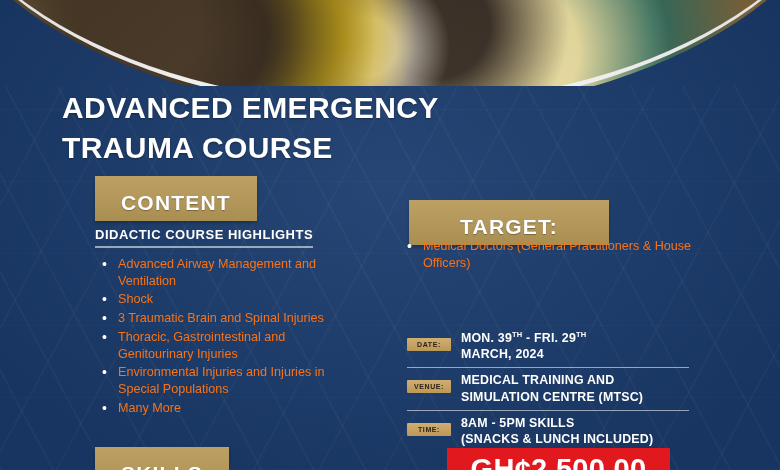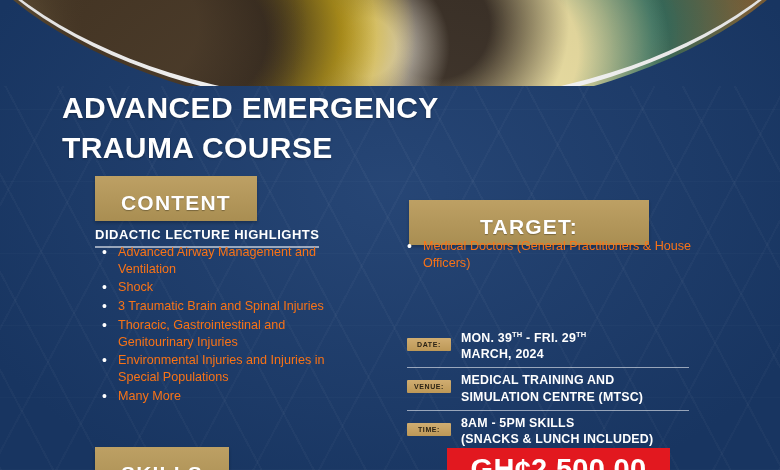--- a/index.html
+++ b/index.html
@@ -95,21 +95,21 @@
     color:#ffffff;
     font-size:21px;
     font-weight:bold;
     letter-spacing:1.2px;
     padding:15px 26px 6px 26px;
     text-shadow:0 1px 1px rgba(0,0,0,0.3);
     box-shadow:0 2px 3px rgba(0,0,0,0.25);
   }
 
   .content-ribbon-wrap { position:absolute; left:95px; top:176px; }
-  .target-ribbon-wrap  { position:absolute; left:409px; top:200px; width:240px; text-align:center; }
+  .target-ribbon-wrap  { position:absolute; left:409px; top:200px; width:200px; text-align:center; }
   .target-ribbon-wrap .ribbon { display:block; padding-left:0; padding-right:0; }
   .skills-ribbon-wrap  { position:absolute; left:95px; top:447px; }
 
   
   .subhead {
     position:absolute; left:95px; top:227px;
     color:#ffffff;
     font-size:13px;
     font-weight:bold;
     letter-spacing:0.5px;
@@ -127,21 +127,21 @@
     padding-left:18px;
     margin-bottom:2px;
   }
   ul.bullets li::before {
     content:"\2022";
     position:absolute; left:2px; top:-1px;
     font-size:14px;
     color:#ffffff;
   }
 
-  .content-list { position:absolute; left:100px; top:244px; width:240px; }
+  .content-list { position:absolute; left:100px; top:256px; width:240px; }
   .target-list  { position:absolute; left:405px; top:238px; width:290px; }
   .target-list li { font-size:12.6px; }
 
   
   .info-block { position:absolute; left:407px; top:326px; width:282px; }
   .info-row {
     display:flex;
     align-items:flex-start;
     padding:4px 0 5px 0;
   }
@@ -201,21 +201,21 @@
 
   <div class="title">
     <span class="l1">ADVANCED EMERGENCY</span>
     <span class="l2">TRAUMA COURSE</span>
   </div>
 
   <div class="content-ribbon-wrap">
     <span class="ribbon">CONTENT</span>
   </div>
 
-  <div class="subhead">DIDACTIC LECTURE HIGHLIGHTS</div>
+  <div class="subhead">DIDACTIC COURSE HIGHLIGHTS</div>
 
   <ul class="bullets content-list">
     <li>Advanced Airway Management and Ventilation</li>
     <li>Shock</li>
     <li>3 Traumatic Brain and Spinal Injuries</li>
     <li>Thoracic, Gastrointestinal and Genitourinary Injuries</li>
     <li>Environmental Injuries and Injuries in Special Populations</li>
     <li>Many More</li>
   </ul>
 

